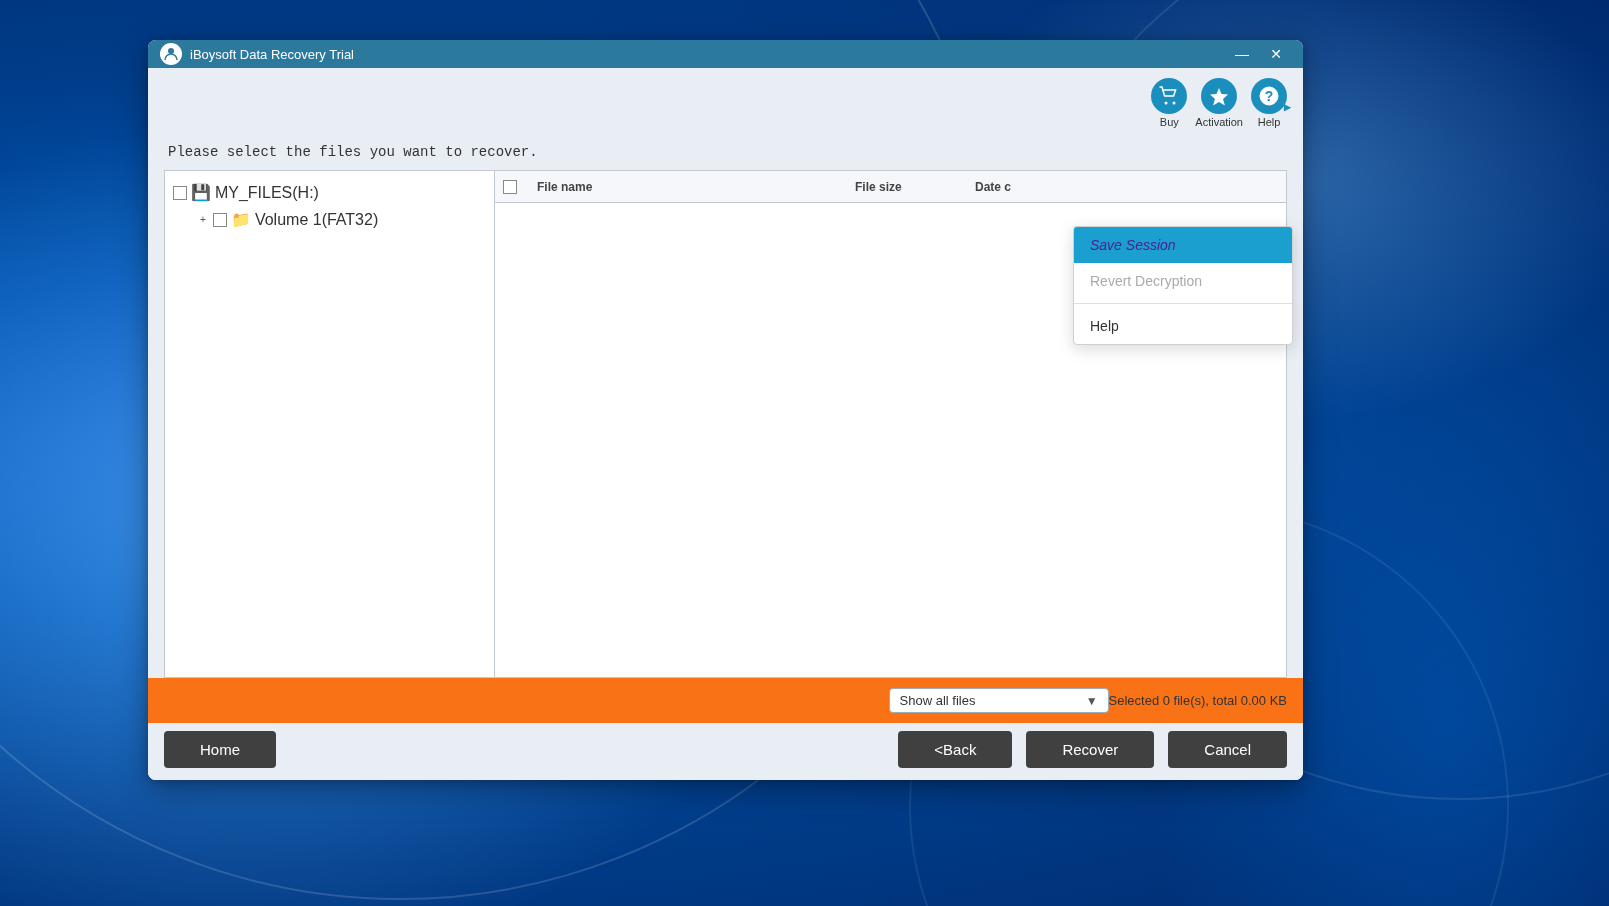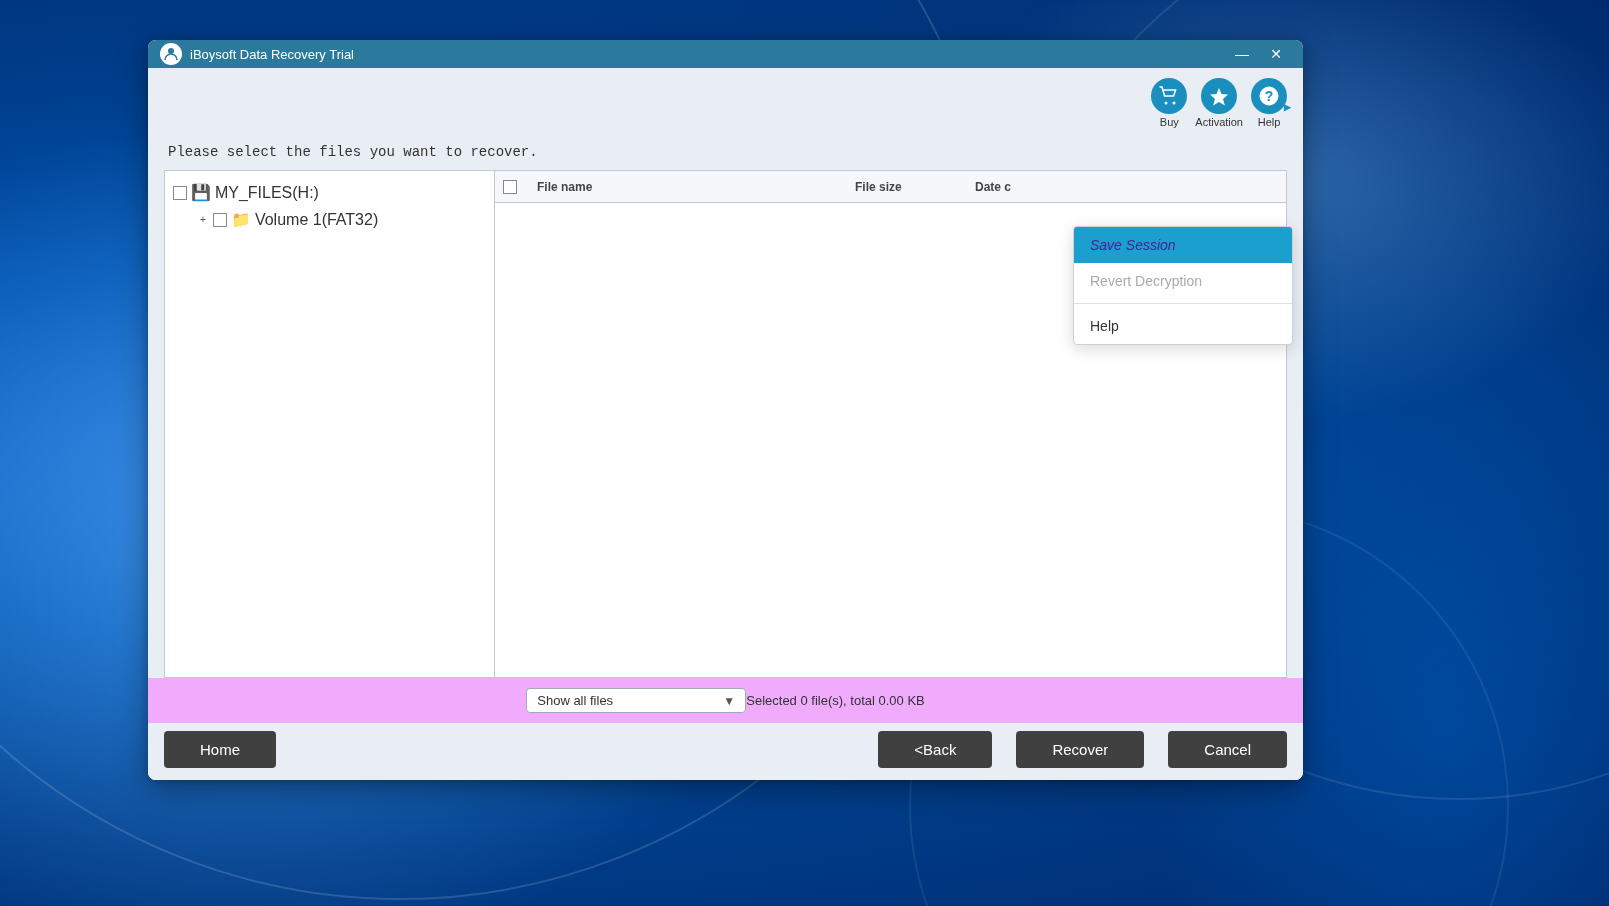--- a/index.html
+++ b/index.html
@@ -228,22 +228,22 @@
     }
     .col-name { flex: 1; }
     .col-size { width: 120px; margin-left: 7px; }
     .col-date { flex: 1; }
 
     
     .bottom-bar {
       padding: 10px 16px;
       display: flex;
       align-items: center;
-      justify-content: center;
-      background: #f0abfc;
+      justify-content: flex-end;
+      background: #f97316;
     }
     .show-files-dropdown {
       display: flex;
       align-items: center;
       border: 1px solid #a0aab4;
       background: white;
       border-radius: 4px;
       padding: 4px 10px;
       cursor: pointer;
       font-size: 13px;
@@ -275,21 +275,21 @@
       border: none;
       border-radius: 4px;
       font-size: 15px;
       cursor: pointer;
       font-weight: 400;
       color: white;
       background: #404040;
     }
     .action-btn-group {
       display: flex;
-      gap: 24px;
+      gap: 14px;
     }
 
     
     .dropdown-menu {
       position: absolute;
       top: 158px;
       right: 10px;
       width: 220px;
       background: white;
       border: 1px solid #d0d0d0;

